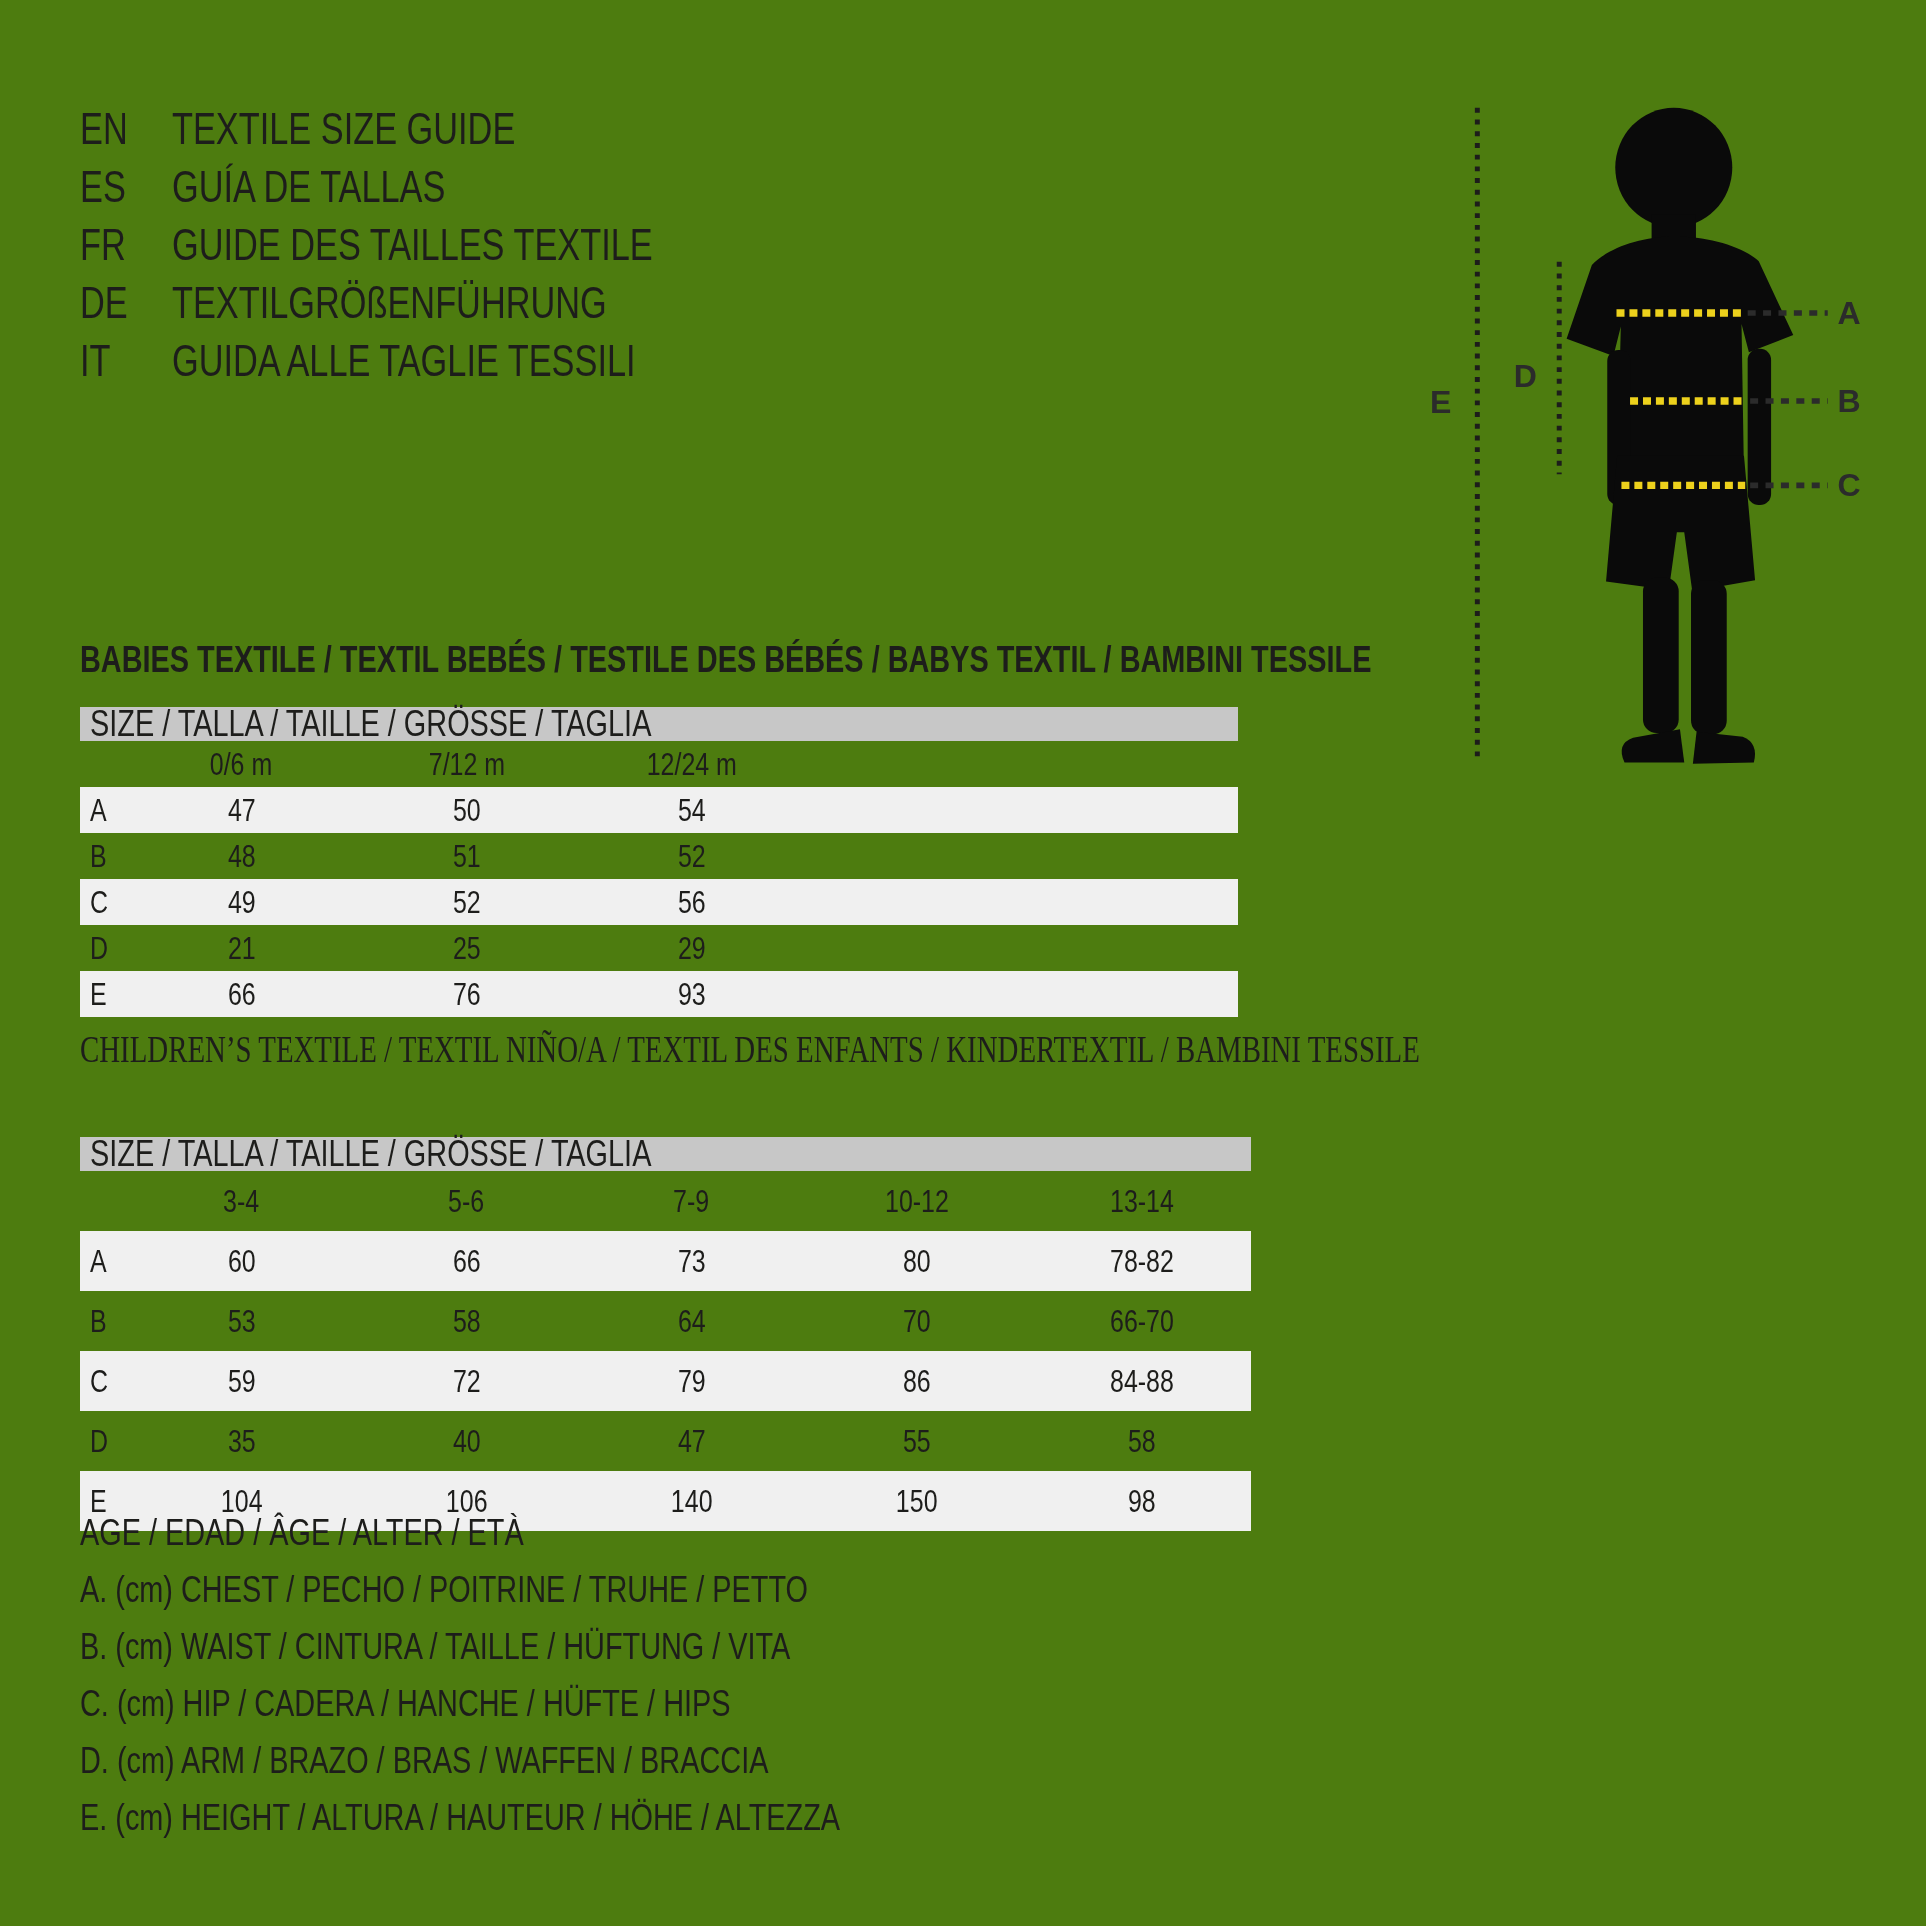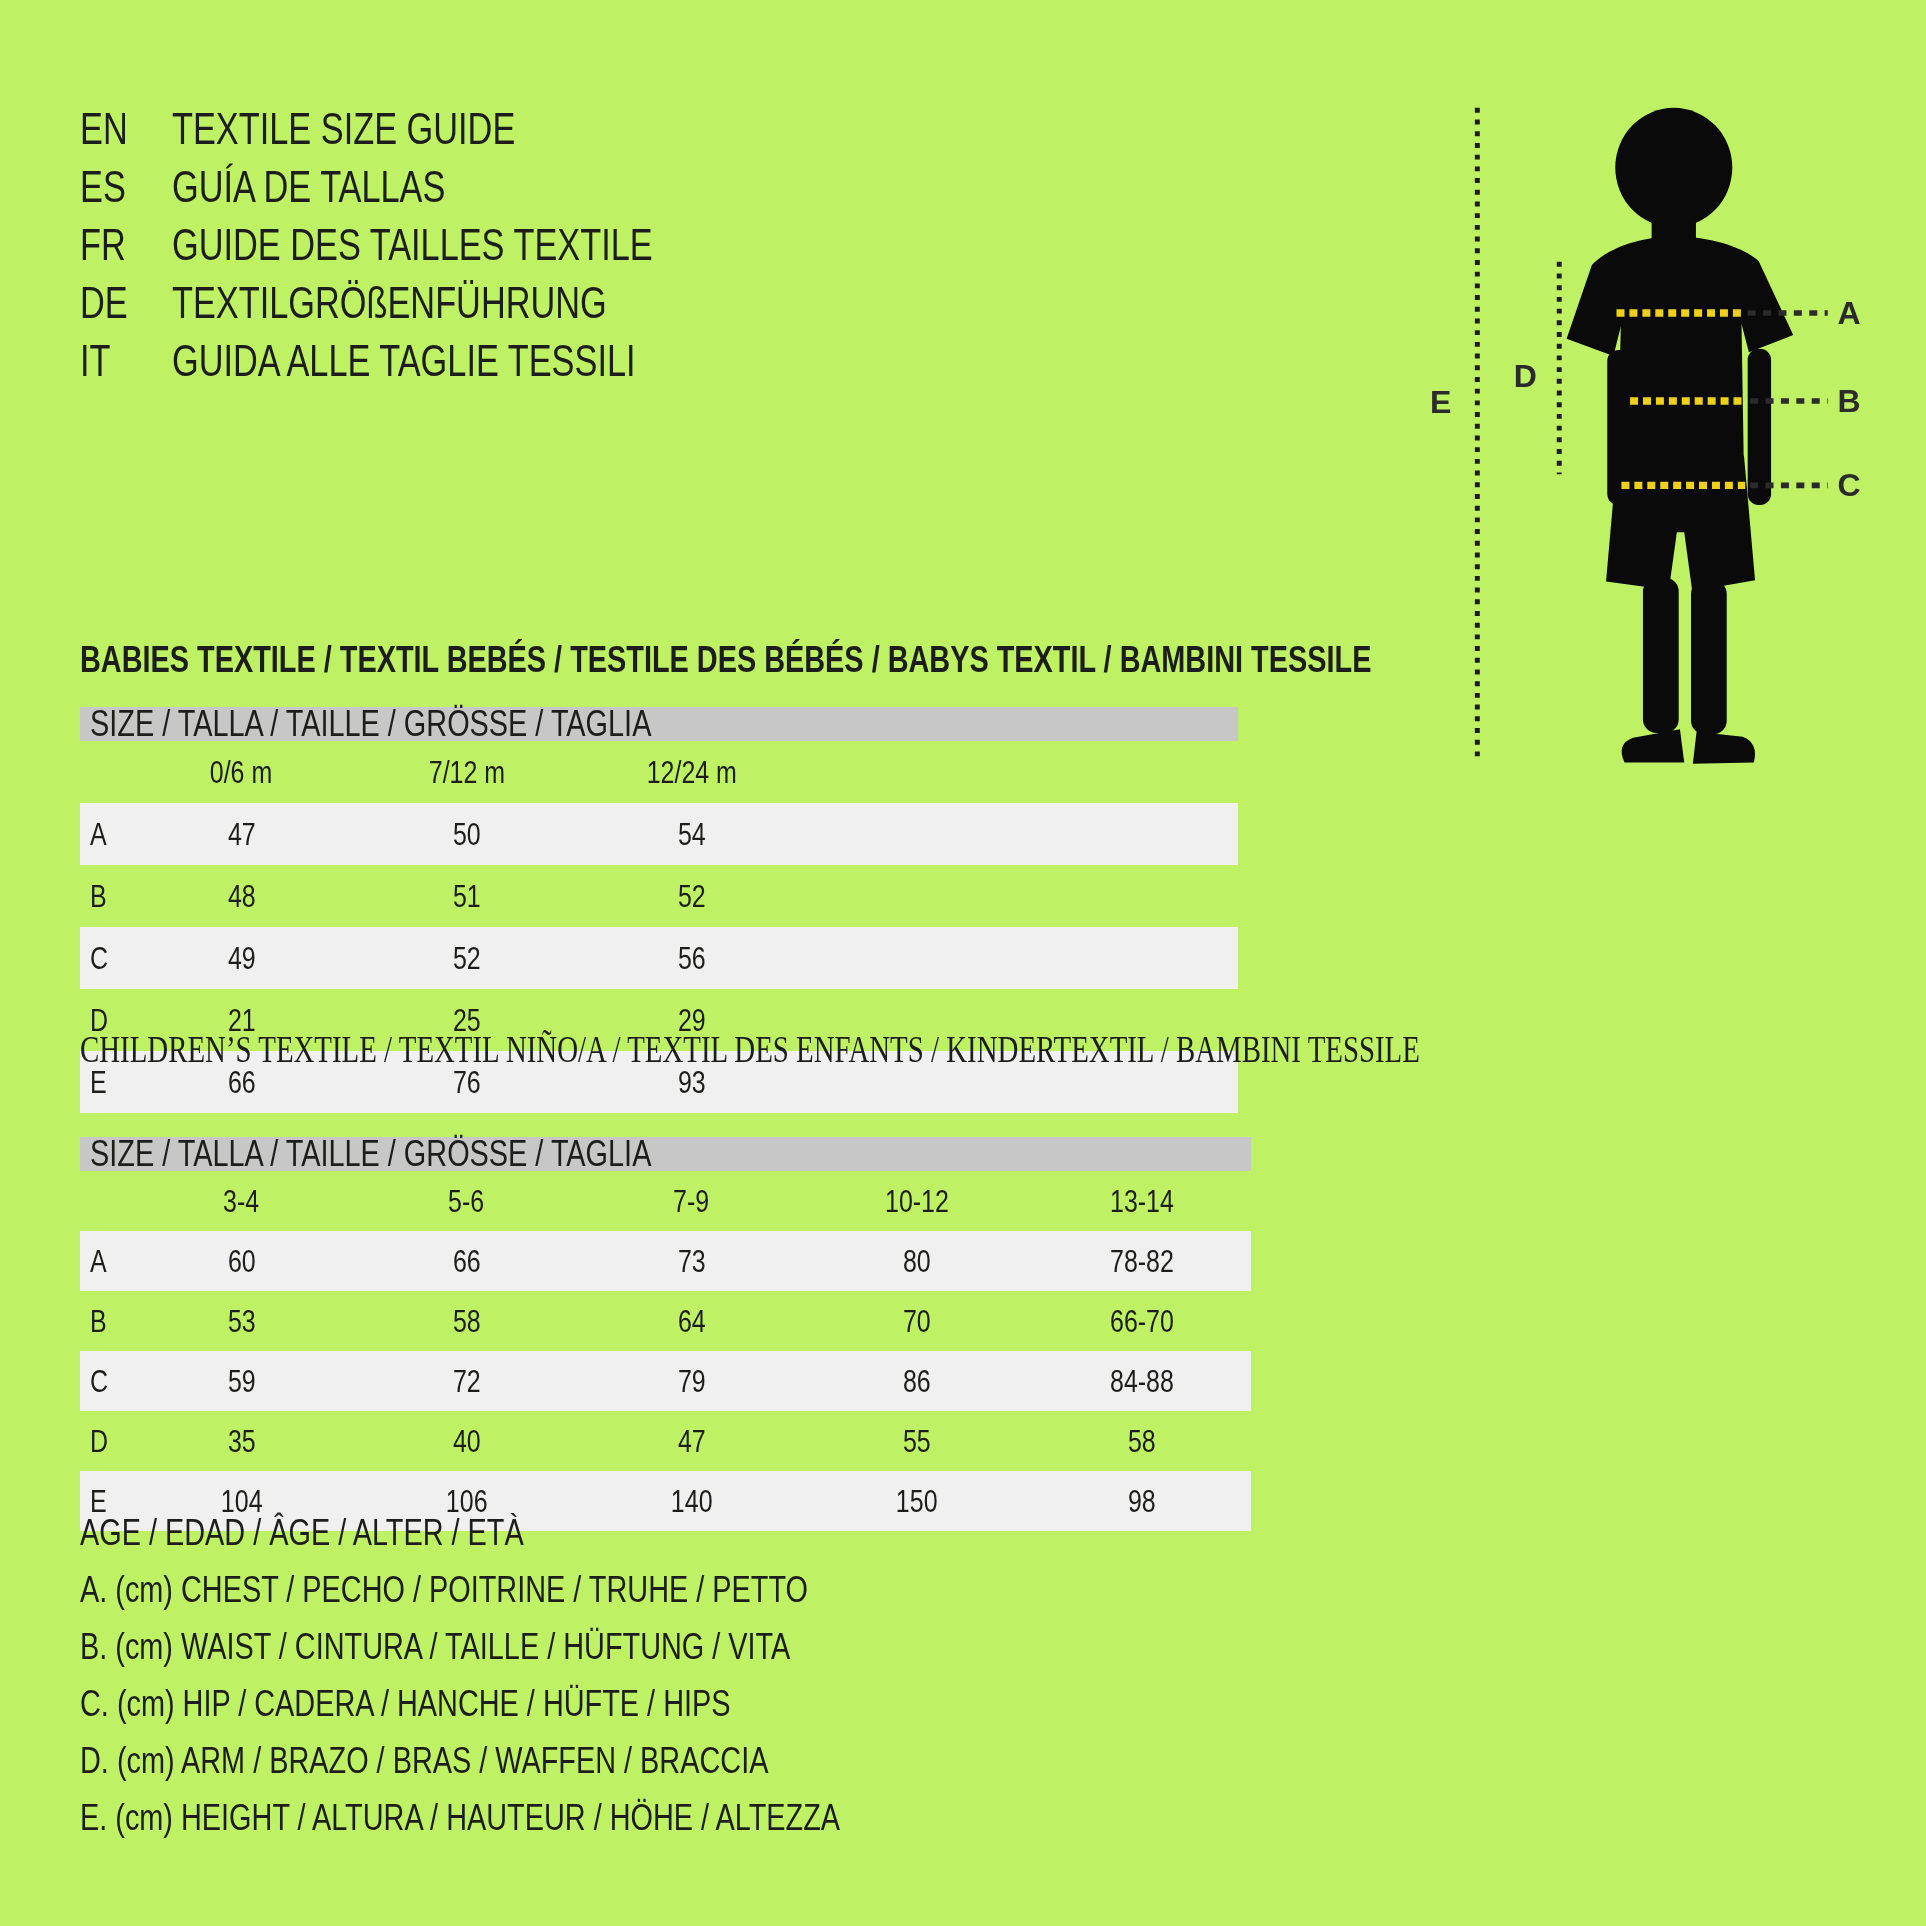--- a/index.html
+++ b/index.html
@@ -1,16 +1,16 @@
 <!DOCTYPE html>
 <html style="font-size:10px"><head>
 <meta charset="utf-8">
 <style>
   html,body{margin:0;padding:0;background:#ffffff;}
-  #canvas{position:relative;width:1926px;height:1926px;background:#bef264;
+  #canvas{position:relative;width:1926px;height:1926px;background:#4d7c0f;
           font-family:"Liberation Sans","DejaVu Sans",sans-serif;color:#1d1d1b;overflow:hidden;}
   
   .cx{display:inline-block;transform:scaleX(0.78);transform-origin:0 50%;white-space:nowrap;}
   .cxc{display:inline-block;transform:scaleX(0.78);transform-origin:50% 50%;white-space:nowrap;}
 
   
   #lang-block{position:absolute;left:80px;top:100px;}
   .lang-row{display:flex;align-items:center;height:58px;font-size:44px;}
   .lang-code{flex:0 0 92px;}
 
@@ -18,21 +18,21 @@
   .section-heading{position:absolute;left:80px;height:43px;display:flex;align-items:center;font-size:37px;}
   #babies-heading{top:638px;font-weight:bold;}
   #children-heading{top:1028px;font-family:Liberation Serif, serif;}
 
   
   .size-table{position:absolute;left:80px;}
   #babies-table{top:707px;width:1158px;}
   #children-table{top:1137px;width:1171px;}
   .size-bar{height:34px;background:#c7c7c7;display:flex;align-items:center;padding-left:10px;font-size:37px;}
   .grid-row{display:grid;align-items:center;font-size:32px;}
-  #babies-table .grid-row{grid-template-columns:49px 225px 225px 225px 1fr;height:62px;}
+  #babies-table .grid-row{grid-template-columns:49px 225px 225px 225px 1fr;height:46px;}
   #children-table .grid-row{grid-template-columns:49px 225px 225px 225px 225px 225px 1fr;height:60px;}
   .cols-row{height:47px;}
   .stripe{background:#f0f0f0;}
   .row-label{padding-left:10px;}
   .cell{text-align:center;}
 
   
   #legend{position:absolute;left:80px;top:1512px;font-size:37px;}
   .legend-line{height:57px;display:flex;}
 

